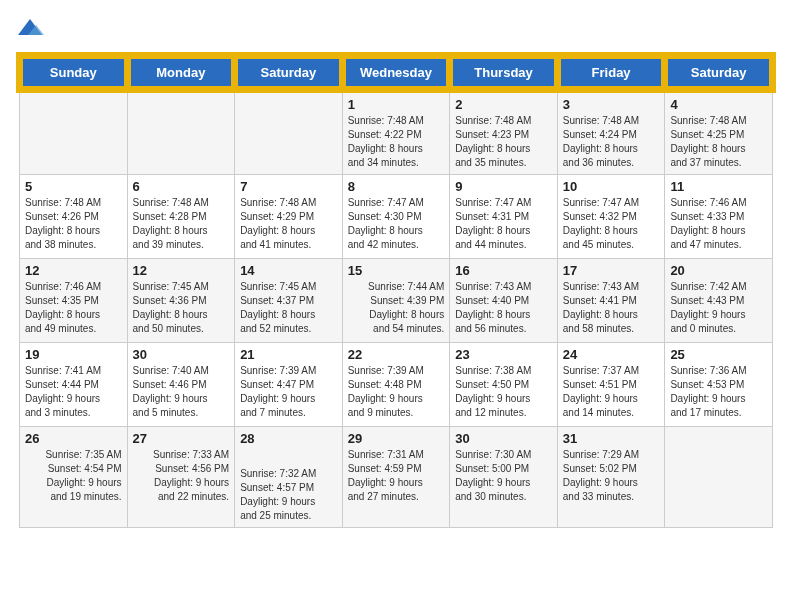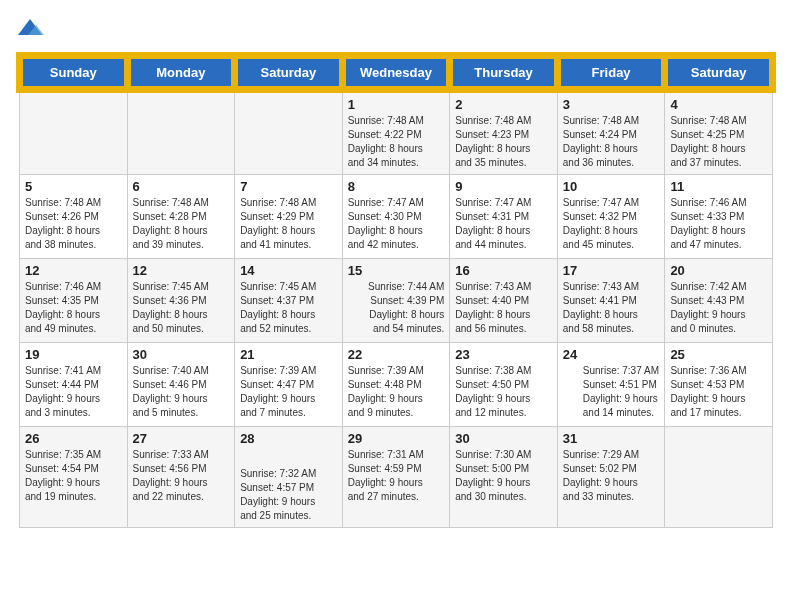--- a/index.html
+++ b/index.html
@@ -286,44 +286,44 @@
         </td>
         <td>
           <span class="day-num">23</span>
           <div class="cell-content" style="white-space: pre-line;">Sunrise: 7:38 AM
 Sunset: 4:50 PM
 Daylight: 9 hours
 and 12 minutes.</div>
         </td>
         <td>
           <span class="day-num">24</span>
-          <div class="cell-content" style="white-space: pre-line; margin-left: 20px;">Sunrise: 7:37 AM
+          <div class="cell-content" style="white-space: pre-line;">Sunrise: 7:37 AM
 Sunset: 4:51 PM
 Daylight: 9 hours
 and 14 minutes.</div>
         </td>
         <td>
           <span class="day-num">25</span>
           <div class="cell-content" style="white-space: pre-line;">Sunrise: 7:36 AM
 Sunset: 4:53 PM
 Daylight: 9 hours
 and 17 minutes.</div>
         </td>
       </tr>
       <tr>
         <td>
           <span class="day-num">26</span>
-          <div class="cell-content" style="white-space: pre-line;">Sunrise: 7:35 AM
+          <div class="cell-content" style="white-space: pre-line; text-align: right;">Sunrise: 7:35 AM
 Sunset: 4:54 PM
 Daylight: 9 hours
 and 19 minutes.</div>
         </td>
         <td>
           <span class="day-num">27</span>
-          <div class="cell-content" style="white-space: pre-line;">Sunrise: 7:33 AM
+          <div class="cell-content" style="white-space: pre-line; text-align: right;">Sunrise: 7:33 AM
 Sunset: 4:56 PM
 Daylight: 9 hours
 and 22 minutes.</div>
         </td>
         <td>
           <span class="day-num">28</span>
           <div class="cell-content" style="white-space: pre-line; margin-top: 21px;">Sunrise: 7:32 AM
 Sunset: 4:57 PM
 Daylight: 9 hours
 and 25 minutes.</div>

